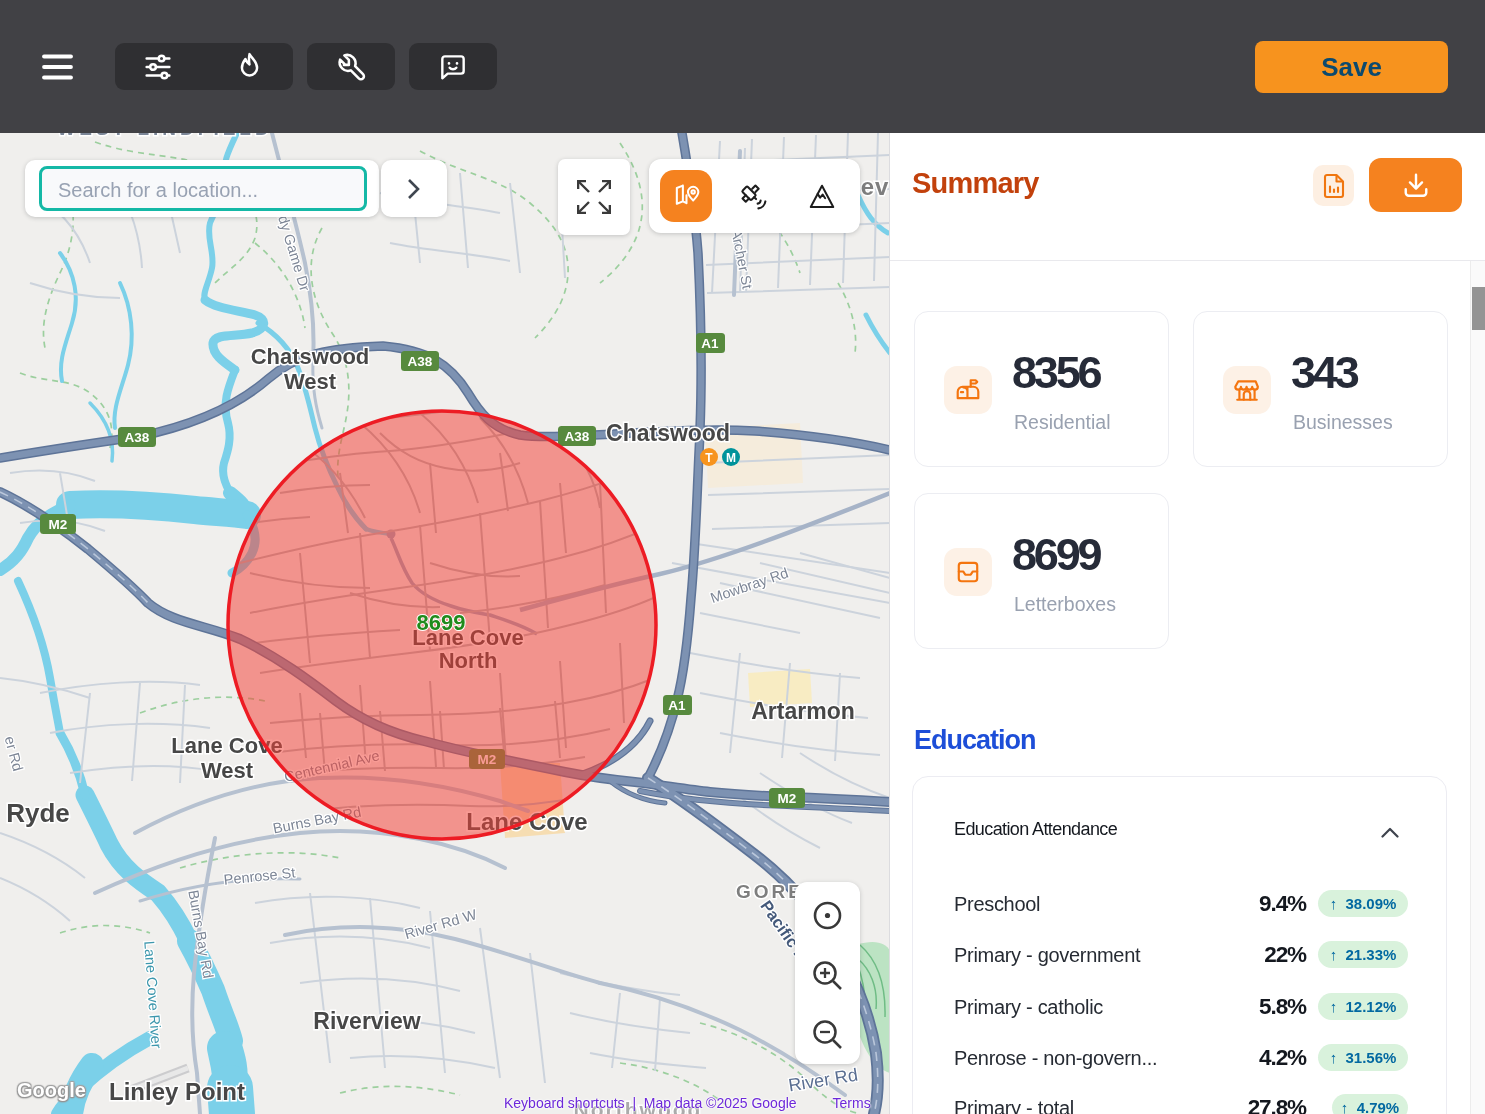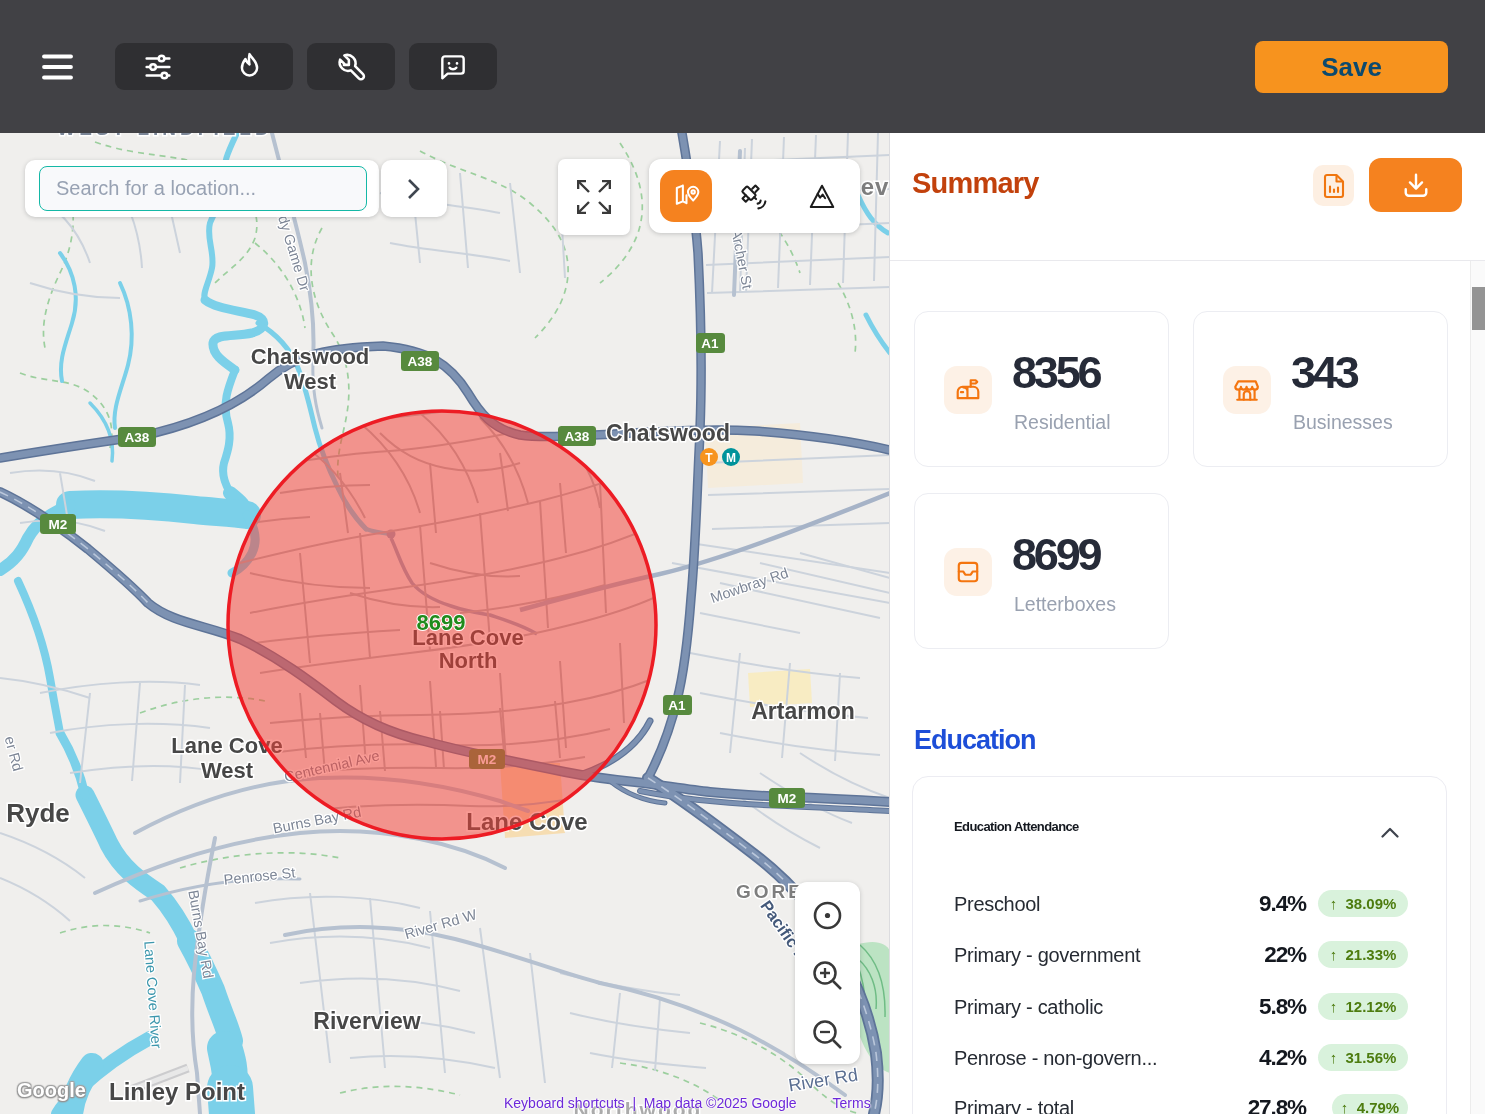--- a/index.html
+++ b/index.html
@@ -4,21 +4,21 @@
 <style>
   * { margin:0; padding:0; box-sizing:border-box; }
   html,body { width:1485px; height:1114px; overflow:hidden; font-family:"Liberation Sans", sans-serif; background:#fff; }
   .abs { position:absolute; }
   #topbar { position:absolute; left:0; top:0; width:1485px; height:133px; background:#414145; z-index:5; }
   .tbtn { position:absolute; background:#2f2f32; border-radius:9px; }
   #savebtn { position:absolute; left:1255px; top:41px; width:193px; height:52px; background:#f7931e; border-radius:8px; color:#0c4a6e; font-weight:bold; font-size:26px; text-align:center; line-height:52px; }
   #maparea { position:absolute; left:0; top:133px; width:890px; height:981px; background:#f0efed; overflow:hidden; }
   .mapctl { position:absolute; background:#fff; box-shadow:0 1px 4px rgba(60,64,67,.25); }
   #search { left:25px; top:27px; width:354px; height:57px; border-radius:10px; }
-  #search .inp { position:absolute; left:14px; top:6px; width:328px; height:45px; background:#f8f9fb; border:1px solid #14b8a6; border-radius:8px; color:#98a2b3; font-size:20px; line-height:43px; padding-left:16px; }
+  #search .inp { position:absolute; left:14px; top:6px; width:328px; height:45px; background:#f8f9fb; border:3px solid #14b8a6; border-radius:8px; color:#98a2b3; font-size:20px; line-height:43px; padding-left:16px; }
   #gobtn { left:381px; top:27px; width:66px; height:57px; border-radius:10px; }
   #fsbtn { left:558px; top:26px; width:72px; height:76px; border-radius:7px; }
   #typebar { left:649px; top:26px; width:211px; height:74px; border-radius:12px; }
   #typebar .active { position:absolute; left:11px; top:11px; width:52px; height:52px; background:#f5821f; border-radius:14px; }
   #zoomctl { left:795px; top:749px; width:65px; height:182px; border-radius:12px; }
   #gattrib { position:absolute; left:504px; top:962px; font-size:14px; color:#6d28d9; text-shadow:0 0 2px #fff,0 0 2px #fff,0 0 3px #fff; }
   #glogo { position:absolute; left:17px; top:946px; font-size:20px; font-weight:bold; letter-spacing:0px; color:#fff; text-shadow:0 0 1.5px #7e7e7e,0 1px 2px #9a9a9a, 1px 1px 1px #999, -1px -1px 1px #aaa, 1px -1px 1px #aaa, -1px 1px 1px #999; }
   #panel { position:absolute; left:889px; top:133px; width:596px; height:981px; background:#fff; border-left:1px solid #dcdcdf; z-index:4; }
   #panel h1 { position:absolute; left:22px; top:34px; font-size:29px; font-weight:bold; color:#c2410c; letter-spacing:-0.8px; }
   #docbtn { position:absolute; left:423px; top:32px; width:41px; height:41px; background:#fdefe2; border-radius:10px; }
@@ -26,21 +26,21 @@
   #pdivider { position:absolute; left:0px; top:127px; width:596px; height:1px; background:#e9e9ed; }
   .card { position:absolute; width:255px; height:156px; background:#fff; border:1.5px solid #ecedf2; border-radius:14px; }
   .icsq { position:absolute; left:29px; top:54px; width:48px; height:48px; background:#fdf1e6; border-radius:13px; }
   .num { position:absolute; left:97px; top:35px; font-size:45px; font-weight:bold; color:#262b38; letter-spacing:-3.2px; }
   .lbl { position:absolute; left:99px; top:99px; font-size:19.5px; color:#99a1b0; }
   #eduhead { position:absolute; left:24px; top:592px; font-size:27px; font-weight:bold; color:#1d4ed8; letter-spacing:-1px; }
   #educard { position:absolute; left:22px; top:643px; width:535px; height:400px; background:#fff; border:1.5px solid #ececf2; border-radius:16px; }
   .erow { position:absolute; left:41px; width:454px; height:28px; }
   .erow .n { position:absolute; left:0; top:2px; font-size:20px; color:#262b33; letter-spacing:-0.3px; }
   .erow .v { position:absolute; right:102px; top:0px; font-size:22.5px; font-weight:bold; color:#14181f; letter-spacing:-1.1px; }
-  .erow .pill { position:absolute; right:0; top:-1px; height:27px; background:#d9f2dc; border-radius:14px; color:#4d7c0f; font-weight:bold; font-size:15px; line-height:27px; text-align:center; }
+  .erow .pill { position:absolute; right:0; top:-1px; height:27px; background:#d9f2dc; border-radius:14px; color:#0369a1; font-weight:bold; font-size:15px; line-height:27px; text-align:center; }
   #scrolltrack { position:absolute; left:1470px; top:261px; width:15px; height:853px; background:#fafafa; border-left:1px solid #ececec; z-index:6; }
   #scrollthumb { position:absolute; left:1px; top:26px; width:14px; height:43px; background:#949494; }
 </style>
 </head>
 <body>
 
 <div id="maparea">
   <svg width="890" height="981" viewBox="0 0 890 981">
     <rect width="890" height="981" fill="#f0efed"></rect>
     <defs>
@@ -400,21 +400,21 @@
         <rect x="3.5" y="3.5" width="17" height="17" rx="2.5"></rect>
         <path d="M3.5 11.5 L7.5 11.5 L9.5 14.5 L14.5 14.5 L16.5 11.5 L20.5 11.5"></path>
       </svg>
     </div>
     <div class="num">8699</div>
       <div class="lbl">Letterboxes</div>
   </div>
 
   <div id="eduhead">Education</div>
   <div id="educard">
-    <div style="position:absolute;left:41px;top:42px;font-size:13px;font-weight:bold;color:#14181f;letter-spacing:-0.6px">Education Attendance</div>
+    <div style="position:absolute;left:41px;top:42px;font-size:18px;font-weight:normal;color:#14181f;letter-spacing:-0.6px">Education Attendance</div>
     <svg class="abs" style="left:468px;top:50px" width="18" height="11" viewBox="0 0 18 11">
         <path d="M1.5 9.5 L9 2 L16.5 9.5" fill="none" stroke="#3e434d" stroke-width="2.2" stroke-linecap="round" stroke-linejoin="round"></path>
       </svg>
     <div class="erow" style="top:114px">
         <span class="n">Preschool</span>
         <span class="v">9.4%</span>
         <span class="pill" style="width:90px">↑&nbsp; 38.09%</span>
       </div>
     <div class="erow" style="top:165px">
         <span class="n">Primary - government</span>

